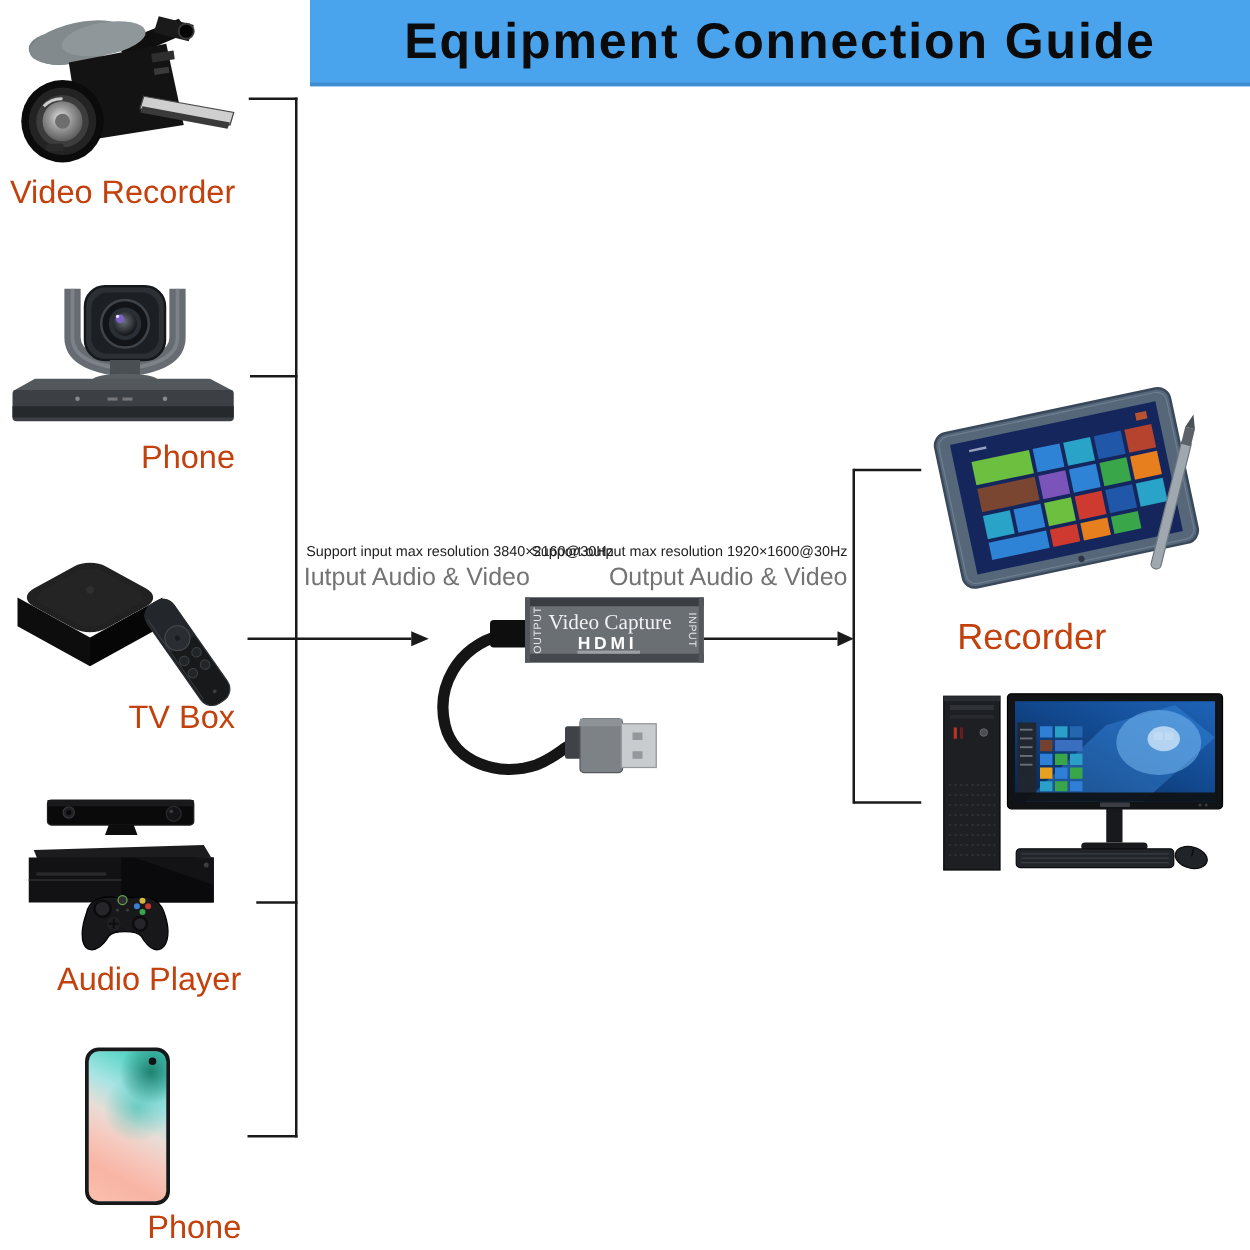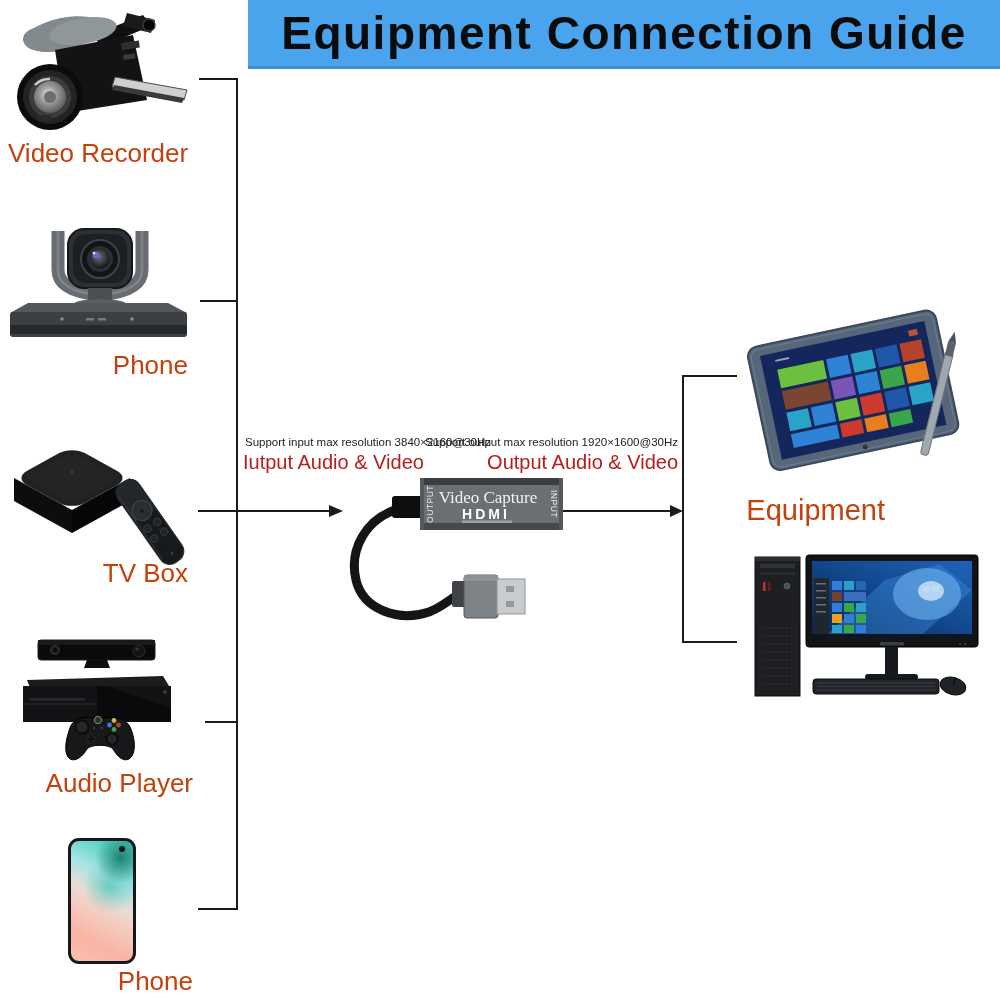--- a/index.html
+++ b/index.html
@@ -2,27 +2,27 @@
 <html><head>
 <meta charset="utf-8">
 <style>
   html,body{margin:0;padding:0;background:#ffffff;}
   .canvas{position:relative;width:1000px;height:1000px;background:#ffffff;overflow:hidden;
           font-family:"Liberation Sans",sans-serif;color:#111;}
   .abs{position:absolute;}
   
   .banner{left:248px;top:0;width:752px;height:66px;background:#4aa3ed;
           border-bottom:3px solid #3f8ecf;display:flex;align-items:center;justify-content:center;}
-  .banner h1{margin:0;font-size:46px;font-weight:700;letter-spacing:1.5px;color:#0b0b0b;white-space:nowrap;}
+  .banner h1{margin:0;font-size:40px;font-weight:700;letter-spacing:1.5px;color:#0b0b0b;white-space:nowrap;}
   
   .caption{font-size:26px;color:#c2410c;text-align:right;white-space:nowrap;}
   .caption.big{font-size:29px;}
   
   .note{font-size:11.5px;color:#222;white-space:nowrap;}
-  .io-label{font-size:20px;color:#b91c1c;white-space:nowrap;}
+  .io-label{font-size:20px;color:#737373;white-space:nowrap;}
   .right-align{text-align:right;}
   svg{display:block;}
 </style>
 </head>
 <body>
 
 <div class="canvas">
 
   <div class="abs banner">
     <h1>Equipment Connection Guide</h1>
@@ -249,21 +249,21 @@
       <rect x="123" y="126" width="22" height="14" fill="#e87f1e"></rect>
       <rect x="148" y="126" width="22" height="14" fill="#3aa64a"></rect>
       <circle cx="118" cy="154" r="2.5" fill="#2a3442"></circle>
     </g>
     <g transform="rotate(14 205 100)">
       <rect x="200" y="56" width="8" height="106" rx="3.5" fill="#9fa8af" stroke="#6e777e" stroke-width="1"></rect>
       <rect x="200" y="46" width="8" height="14" fill="#5a6168"></rect>
       <polygon points="200,46 208,46 204,35" fill="#4a5258"></polygon>
     </g>
   </svg>
-  <div class="abs caption big" style="left:735px;top:494px;width:150px;">Equipment</div>
+  <div class="abs caption big" style="left:735px;top:494px;width:150px;">Recorder</div>
 
   <svg class="abs" style="left:735px;top:548px;" width="260" height="155" viewBox="0 0 260 155">
     <defs>
       <linearGradient id="wallp" x1="0" y1="1" x2="1" y2="0">
         <stop offset="0%" stop-color="#07234e"></stop>
           <stop offset="55%" stop-color="#12498f"></stop>
         <stop offset="100%" stop-color="#1e63b8"></stop>
       </linearGradient>
     </defs>
 

